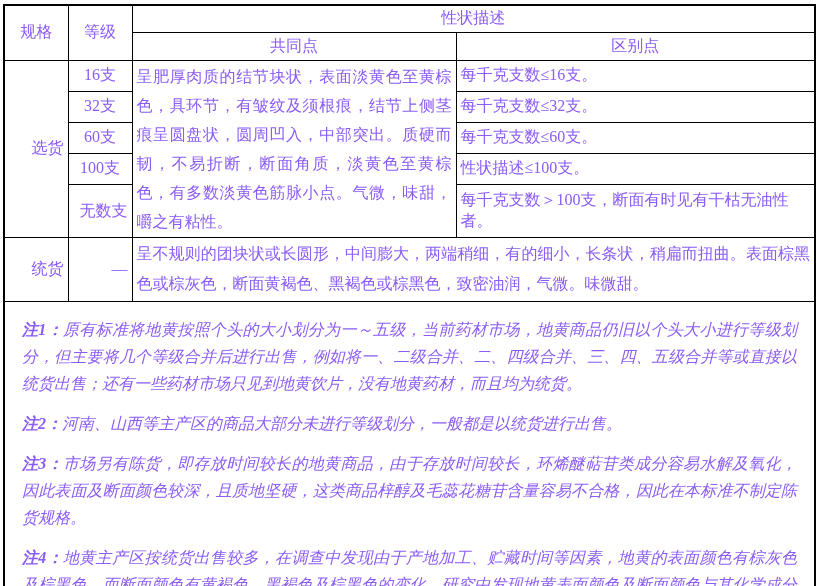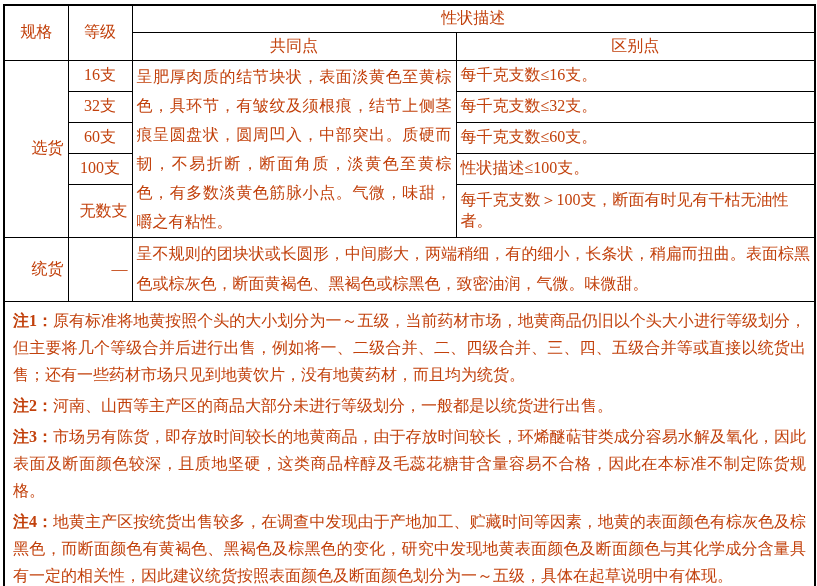--- a/index.html
+++ b/index.html
@@ -1,21 +1,21 @@
 <!DOCTYPE html>
 <html><head>
 <meta charset="utf-8">
 <style>
   html,body{margin:0;padding:0;background:#ffffff;}
   .page{
     width:817px;height:586px;
     background:#ffffff;
     box-sizing:border-box;
     font-family:"Liberation Serif","DejaVu Serif",serif;
-    color:#c2410c;
+    color:#8b5cf6;
     position:relative;
     overflow:hidden;
   }
   table.spec-table{
     position:absolute;
     left:3px;top:4px;
     width:811px;height:579px;
     border-collapse:collapse;
     table-layout:fixed;
     font-size:16px;
@@ -44,23 +44,24 @@
   td.unsorted-desc{
     text-align:justify;
     padding:2px 8px 2px 10px;
     line-height:30px;
   }
   td.notes-cell{
     vertical-align:top;
     padding:5px 9px 4px 9px;
   }
   .note{
-    margin:4px;
+    margin:13px;
     text-align:justify;
     line-height:27px;
+    font-style:italic;
   }
   .note-label{font-weight:bold;}
   .row-h1{height:27px;}
   .row-h2{height:28px;margin-top:20px;}
   .row-g{height:29px;}
   .row-g-last{height:49px;}
   .row-unsorted{height:64px;}
 </style>
 </head>
 <body>

